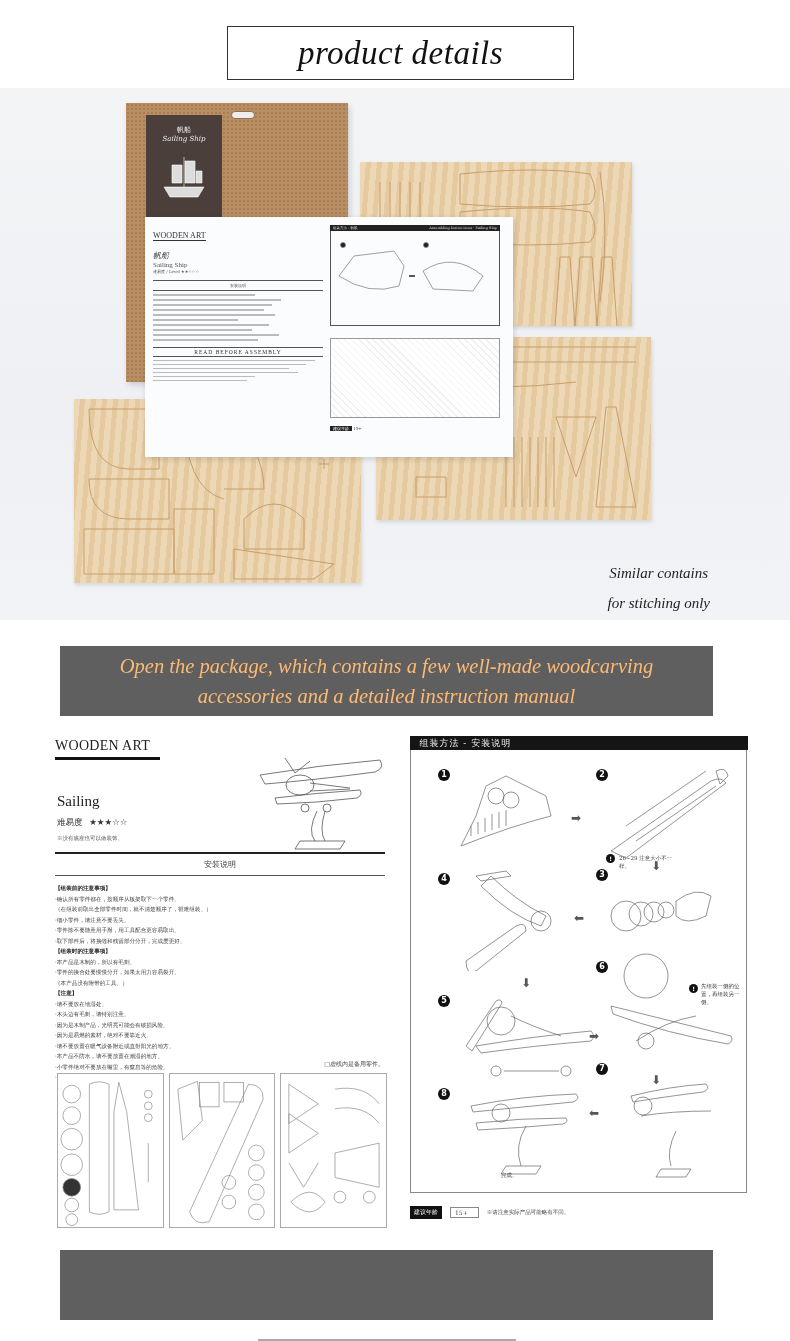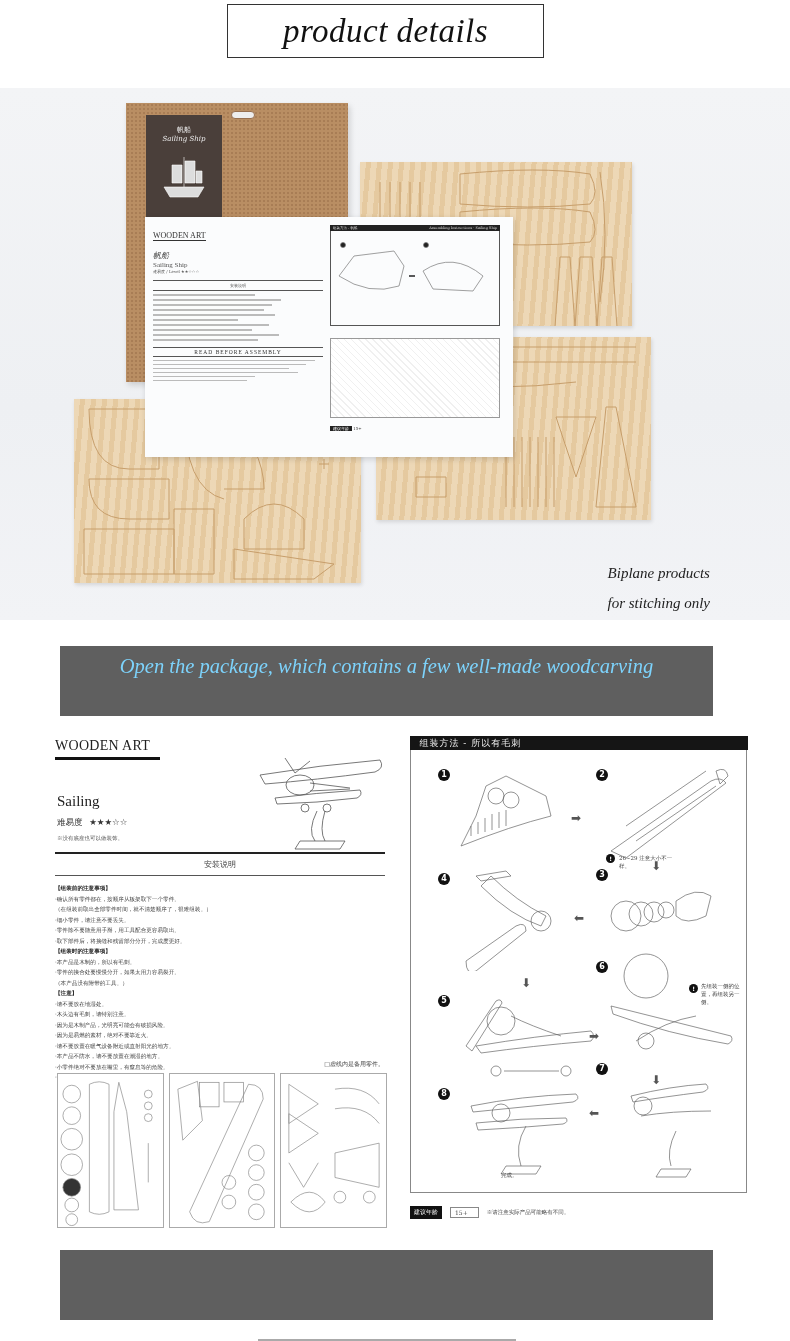--- a/index.html
+++ b/index.html
@@ -1,17 +1,17 @@
 <!DOCTYPE html>
 <html><head>
 <meta charset="utf-8">
 <style>
   * { box-sizing: border-box; margin: 0; padding: 0; }
   body { width: 790px; height: 1341px; background: #ffffff; position: relative; overflow: hidden; font-family: "DejaVu Serif", serif; }
-  .title-box { position: absolute; left: 227px; top: 4px; width: 317px; height: 54px; border: 1.5px solid #333; display: flex; align-items: center; justify-content: center; }
+  .title-box { position: absolute; left: 227px; top: 26px; width: 347px; height: 54px; border: 1.5px solid #333; display: flex; align-items: center; justify-content: center; }
   .title-box span { font-family: "Liberation Serif", serif; font-style: italic; font-size: 33px; color: #111; letter-spacing: 0.5px; }
 
   .photo { position: absolute; left: 0; top: 88px; width: 790px; height: 532px; background: linear-gradient(180deg, #f3f4f6 0%, #eef0f3 60%, #f2f3f6 100%); overflow: hidden; }
   .kraft { position: absolute; left: 126px; top: 15px; width: 222px; height: 279px; background: #b98e63; background-image: radial-gradient(#a87d55 1px, transparent 1px); background-size: 4px 4px; box-shadow: 2px 3px 6px rgba(0,0,0,.15); }
   .kraft .label { position: absolute; left: 20px; top: 12px; width: 76px; height: 162px; background: #4a3f3a; }
   .kraft .label .zh { color: #eee; font-size: 7px; text-align: center; margin-top: 10px; }
   .kraft .label .en { color: #eee; font-size: 7px; text-align: center; font-style: italic; }
   .kraft .label .ship { margin: 10px auto 0; width: 52px; height: 52px; }
   .kraft .label .lvl { position: absolute; left: 0; bottom: 0; width: 76px; height: 18px; background: #e8eef4; font-size: 5px; color: #555; text-align: center; line-height: 18px; }
   .kraft .hang { position: absolute; left: 105px; top: 8px; width: 24px; height: 8px; border-radius: 4px; background: #eee; border: 1px solid #987050; }
@@ -30,21 +30,21 @@
   .m-rba { border-top: 1px solid #555; border-bottom: 1px solid #555; font-family: "Liberation Serif", serif; font-size: 5.5px; text-align: center; margin-top: 6px; padding: 1px 0; color: #333; letter-spacing: 1px; }
   .m-right { position: absolute; left: 185px; top: 8px; width: 170px; }
   .m-header { background: #222; color: #ddd; font-size: 3.5px; height: 6px; padding: 0 3px; line-height: 6px; display: flex; justify-content: space-between; }
   .m-steps { border: 1px solid #555; border-top: none; height: 95px; position: relative; }
   .m-parts { margin-top: 12px; height: 80px; border: 1px solid #999; background: repeating-linear-gradient(45deg, #fff 0 4px, #f0f0f0 4px 5px); }
   .m-age { margin-top: 8px; font-size: 4px; color: #444; }
   .m-age b { background: #222; color: #fff; padding: 0 3px; font-weight: normal; }
 
   .note { position: absolute; right: 80px; top: 470px; text-align: center; font-family: "Liberation Serif", serif; font-style: italic; font-size: 15px; color: #222; line-height: 30px; }
 
-  .banner { position: absolute; left: 60px; width: 653px; background: #5f5f5f; color: #7dd3fc; font-family: "Liberation Serif", serif; font-style: italic; text-align: center; }
+  .banner { position: absolute; left: 60px; width: 653px; background: #5f5f5f; color: #fdba74; font-family: "Liberation Serif", serif; font-style: italic; text-align: center; }
   .banner1 { top: 646px; height: 70px; font-size: 20.5px; line-height: 30px; padding-top: 5px; }
   .banner2 { top: 1250px; height: 70px; font-size: 16px; line-height: 31px; padding-top: 4px; }
 
   .sheet-left { position: absolute; left: 50px; top: 735px; width: 340px; height: 495px; }
   .wa-brand { position: absolute; left: 5px; top: 3px; font-family: "Liberation Serif", serif; font-size: 14px; color: #222; letter-spacing: 0.3px; }
   .wa-underline { position: absolute; left: 5px; top: 22px; width: 105px; height: 3px; background: #111; }
   .bp-name { position: absolute; left: 7px; top: 58px; font-family: "Liberation Serif", serif; font-size: 15px; color: #222; }
   .bp-diff { position: absolute; left: 7px; top: 82px; font-size: 8.5px; color: #333; }
   .bp-note { position: absolute; left: 7px; top: 100px; font-size: 5.5px; color: #555; }
   .bp-plane { position: absolute; left: 205px; top: 18px; width: 130px; height: 100px; }
@@ -172,27 +172,28 @@
       </div>
       <div class="m-parts"></div>
       <div class="m-age">
         <b>建议年龄</b>
         <span>15+</span>
       </div>
     </div>
   </div>
 
   <div class="note">
-    <div>Biplane products</div>
+    <div>Similar contains</div>
     <div>for stitching only</div>
   </div>
 </div>
 
 <div class="banner banner1">
   <div>Open the package, which contains a few well-made woodcarving</div>
+  <div>accessories and a detailed instruction manual</div>
 </div>
 
 <div class="sheet-left">
   <div class="wa-brand">WOODEN ART</div>
   <div class="wa-underline"></div>
   <div class="bp-name">Sailing</div>
   <div class="bp-diff">
     <span>难易度</span>
     <span style="margin-left:4px">★★★☆☆</span>
   </div>
@@ -276,21 +277,21 @@
       <path d="M8 90 l15 25 l15 -25"></path>
       <path d="M55 80 l45 -10 l0 45 l-45 -10z"></path>
       <circle cx="60" cy="125" r="6"></circle>
         <circle cx="90" cy="125" r="6"></circle>
       <path d="M10 130 q20 -20 35 0 q-15 20 -35 0z"></path>
     </svg>
   </div>
 </div>
 
 <div class="sheet-right">
-  <div class="sr-header">组装方法 - 所以有毛刺</div>
+  <div class="sr-header">组装方法 - 安装说明</div>
 
   <div class="step-num" style="left:27px;top:33px">1</div>
   <div class="step-art" style="left:45px;top:30px;width:110px;height:90px">
     <svg viewBox="0 0 110 90" fill="none" stroke="#666" stroke-width=".7">
       <path d="M5 80 q50 -20 90 -30 l-5 -20 l-40 -20 l-20 10 l-10 30z"></path>
       <path d="M15 70 v-10 M22 68 v-12 M29 66 v-14 M36 64 v-16 M43 62 v-16 M50 60 v-16"></path>
       <circle cx="40" cy="30" r="8"></circle>
         <circle cx="55" cy="34" r="8"></circle>
     </svg>
   </div>

